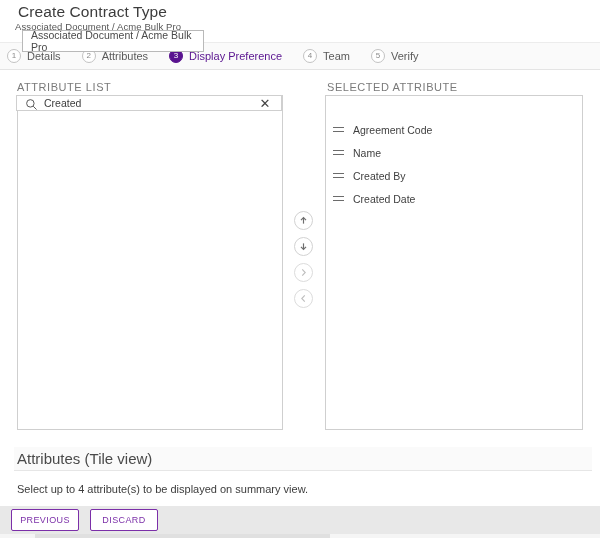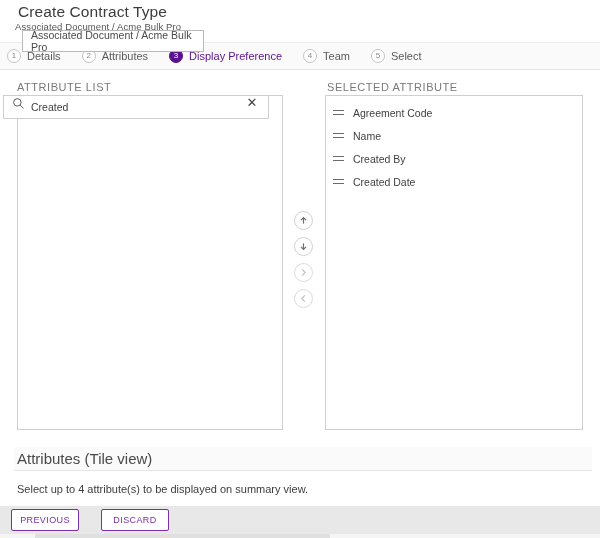--- a/index.html
+++ b/index.html
@@ -85,24 +85,24 @@
 
   .panel {
     position: absolute;
     border: 1px solid #cfcfcf;
     background: #ffffff;
   }
   #attr-panel { left: 17px; top: 95px; width: 266px; height: 335px; }
   #sel-panel  { left: 325px; top: 95px; width: 258px; height: 335px; }
 
   .search-row {
-    position: absolute; left: 3px; top: 95px;
-    width: 266px; height: 24px;
+    position: absolute; left: 16px; top: 95px;
+    width: 266px; height: 16px;
     border: 1px solid #cfcfcf; background: #ffffff;
-    display: flex; 
+    display: flex; align-items: center;
     z-index: 5;
   }
   .search-icon {
     width: 13px; height: 13px; margin-left: 8px; margin-right: 6px;
     flex: 0 0 auto;
   }
   .search-input {
     flex: 1 1 auto;
     border: none; outline: none;
     font-family: "Liberation Sans", sans-serif;
@@ -120,21 +120,21 @@
   .list-body {
     position: absolute; left: 18px; top: 119px;
     width: 264px; height: 310px;
     background: #ffffff; overflow: hidden;
   }
 
   
   .sel-items {
     position: absolute; left: 326px; top: 97px;
     width: 256px; height: 331px;
-    padding-top: 4px;
+    padding-top: 21px;
   }
   .sel-item {
     display: flex; align-items: center;
     height: 23px; padding-left: 7px;
   }
   .drag-handle {
     width: 11px; height: 8px; margin-right: 9px;
     flex: 0 0 auto; position: relative;
   }
   .drag-handle i {
@@ -173,21 +173,21 @@
 
   .hint {
     position: absolute; left: 17px; top: 483px;
     font-size: 11px; color: #3c3c3c;
   }
 
   .footer {
     position: absolute; left: 0; top: 506px;
     width: 600px; height: 28px;
     background: #e8e8e8;
-    display: flex; align-items: center; gap: 11px;
+    display: flex; align-items: center;
   }
   .fbtn {
     height: 22px; min-width: 68px;
     border: 1px solid #7b2fa8; background: #ffffff;
     color: #7b2fa8; font-size: 9px; letter-spacing: .4px;
     font-family: "Liberation Sans", sans-serif;
     border-radius: 2px; cursor: pointer;
     display: flex; align-items: center; justify-content: center;
     margin-left: 11px;
   }
@@ -233,21 +233,21 @@
       <div class="step active">
         <div class="step-num">3</div>
         <div class="step-label">Display Preference</div>
       </div>
       <div class="step">
         <div class="step-num">4</div>
         <div class="step-label">Team</div>
       </div>
       <div class="step">
         <div class="step-num">5</div>
-        <div class="step-label">Select</div>
+        <div class="step-label">Verify</div>
       </div>
     </div>
 
   <div class="section-label" id="attr-list-label">ATTRIBUTE LIST</div>
   <div class="panel" id="attr-panel"></div>
 
   <div class="search-row">
     <span class="search-icon">
       <svg viewBox="0 0 16 16" width="13" height="13">
         <circle cx="6.6" cy="6.6" r="4.6" fill="none" stroke="#555" stroke-width="1.2"></circle>

